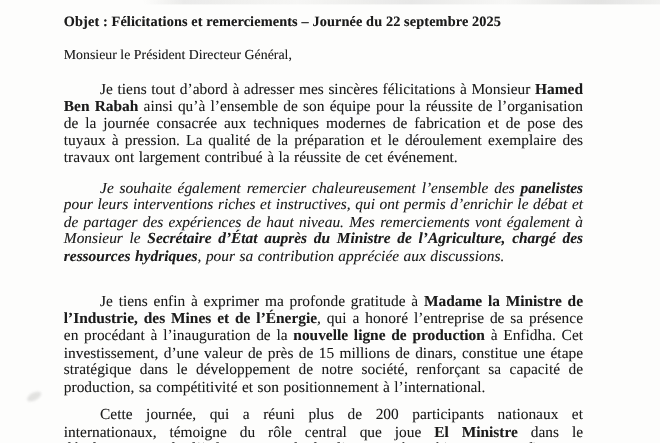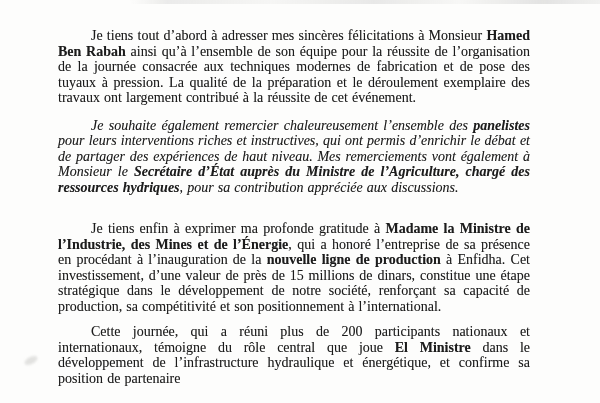--- a/index.html
+++ b/index.html
@@ -77,20 +77,22 @@
   .b { font-weight: bold; }
 </style>
 </head>
 <body style="background: rgb(253, 253, 252);">
 
 <div class="page" style="color: rgb(28, 28, 28);">
   <div class="scan-band"></div>
   <div class="smudge"></div>
 
   <div class="doc">
+    <p class="subject">Objet : Félicitations et remerciements – Journée du 22 septembre 2025</p>
 
+    <p class="salutation">Monsieur le Président Directeur Général,</p>
 
     <p class="para p1"><span>Je tiens tout d’abord à adresser mes sincères félicitations à Monsieur </span><span class="b">Hamed Ben Rabah</span><span> ainsi qu’à l’ensemble de son équipe pour la réussite de l’organisation de la journée consacrée aux techniques modernes de fabrication et de pose des tuyaux à pression. La qualité de la préparation et le déroulement exemplaire des travaux ont largement contribué à la réussite de cet événement.</span></p>
     <p class="para p2"><span>Je souhaite également remercier chaleureusement l’ensemble des </span><span class="b">panelistes</span><span> pour leurs interventions riches et instructives, qui ont permis d’enrichir le débat et de partager des expériences de haut niveau. Mes remerciements vont également à Monsieur le </span><span class="b">Secrétaire d’État auprès du Ministre de l’Agriculture, chargé des ressources hydriques</span><span>, pour sa contribution appréciée aux discussions.</span></p>
     <p class="para p3"><span>Je tiens enfin à exprimer ma profonde gratitude à </span><span class="b">Madame la Ministre de l’Industrie, des Mines et de l’Énergie</span><span>, qui a honoré l’entreprise de sa présence en procédant à l’inauguration de la </span><span class="b">nouvelle ligne de production</span><span> à Enfidha. Cet investissement, d’une valeur de près de 15 millions de dinars, constitue une étape stratégique dans le développement de notre société, renforçant sa capacité de production, sa compétitivité et son positionnement à l’international.</span></p>
     <p class="para p4"><span>Cette journée, qui a réuni plus de 200 participants nationaux et internationaux, témoigne du rôle central que joue </span><span class="b">El Ministre</span><span> dans le développement de l’infrastructure hydraulique et énergétique, et confirme sa position de partenaire</span></p>
   </div>
 </div>
 
 </body></html>

